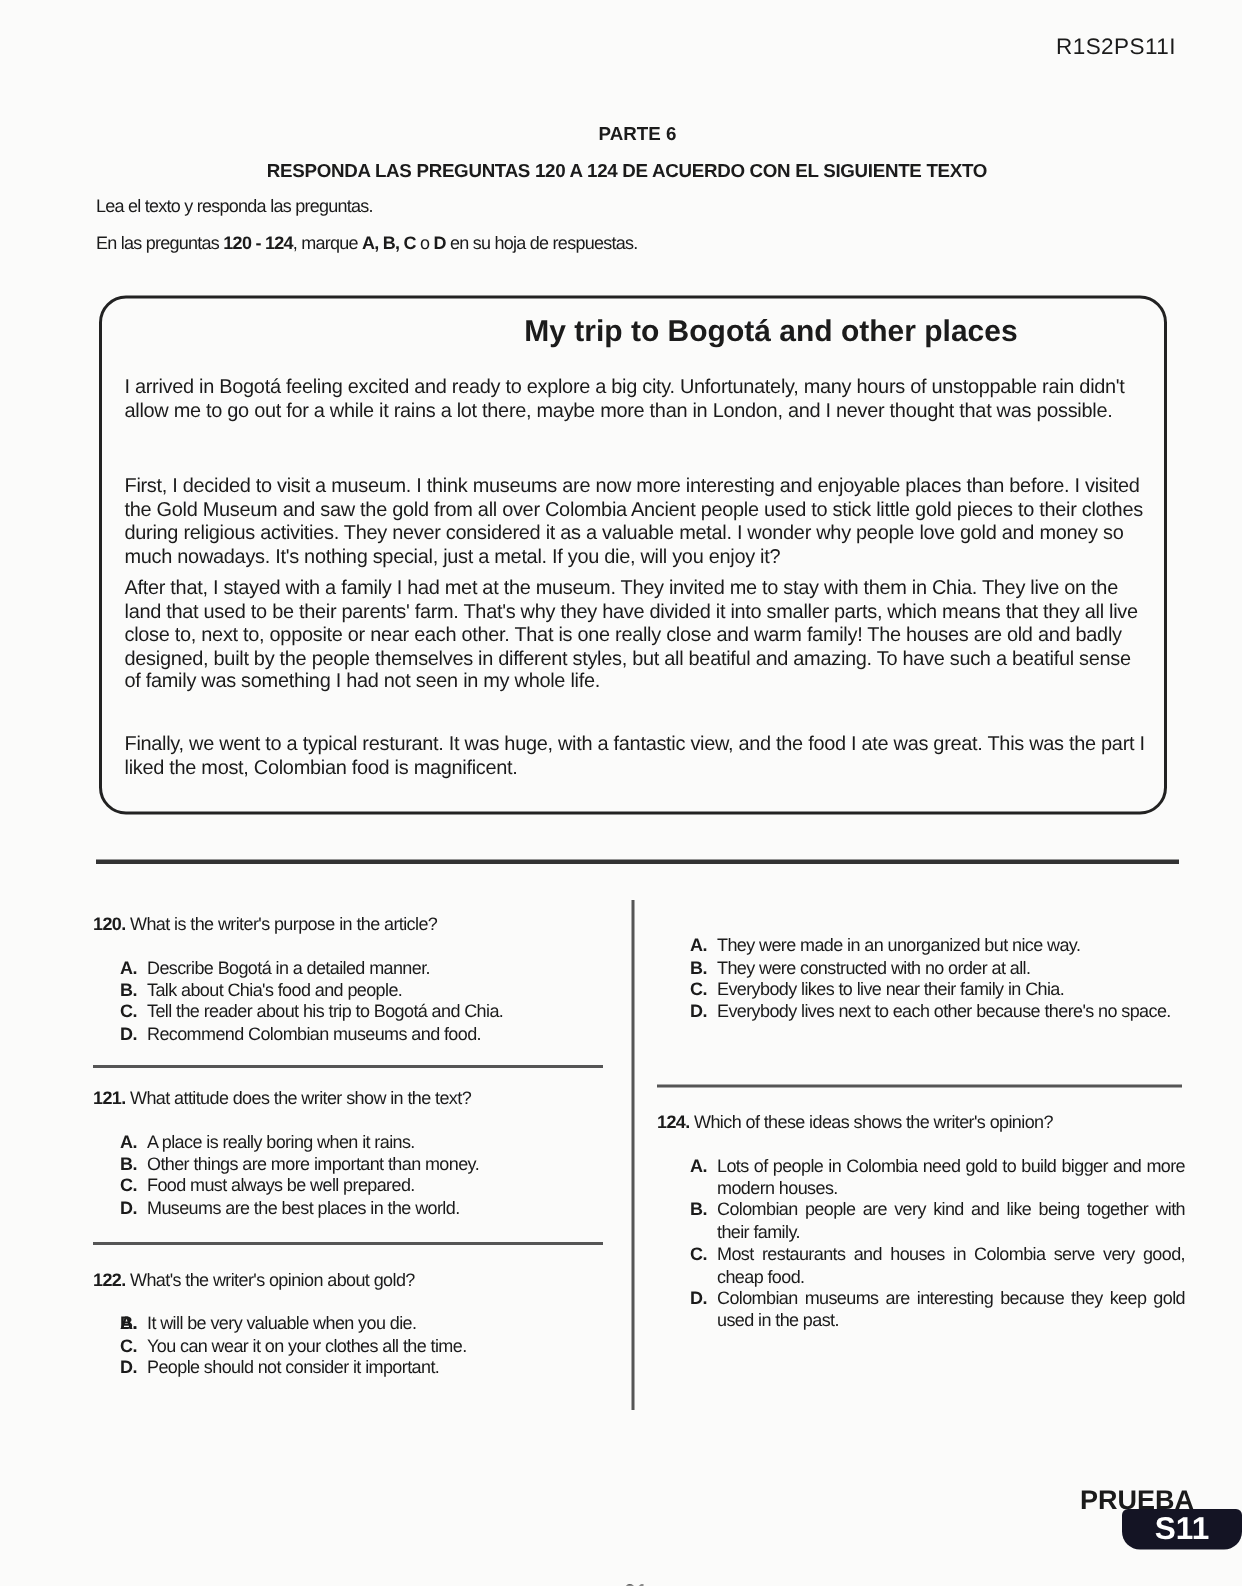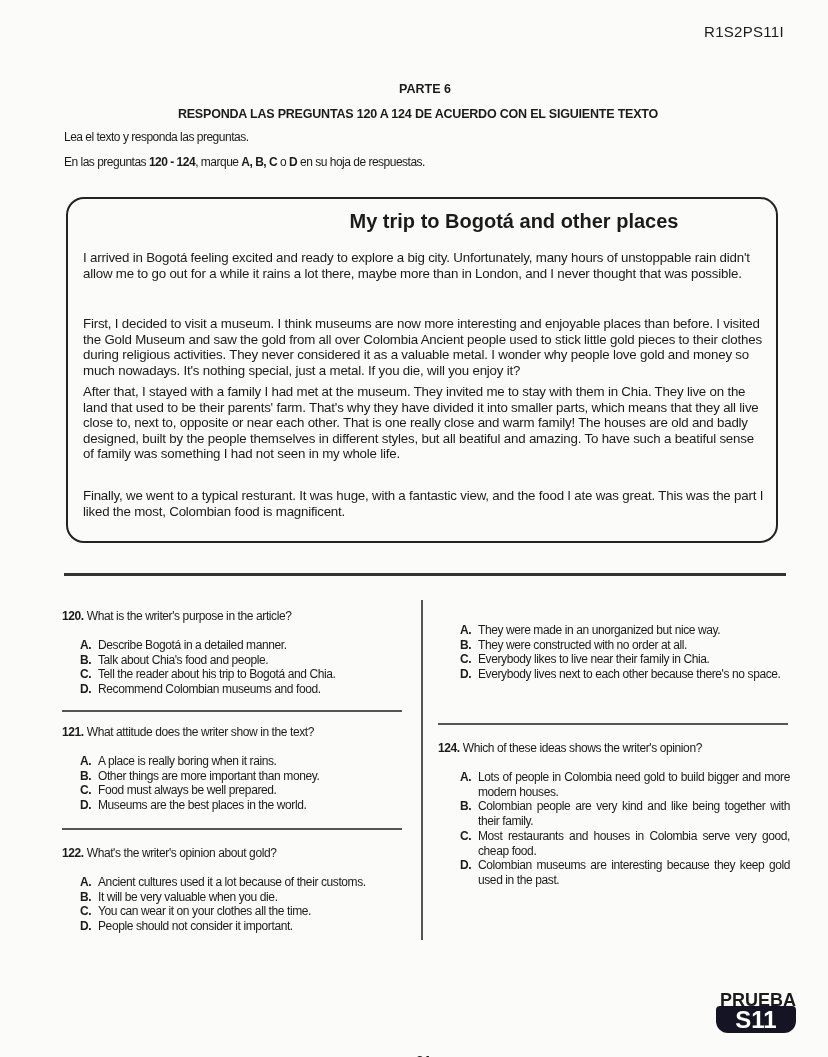--- a/index.html
+++ b/index.html
@@ -41,22 +41,22 @@
   .q .opts { margin-top:14px; margin-left:18px; }
   #q123 .opts, #q124 .opts { margin-left:22px; }
   #q124 li, #q123 li { text-align:justify; }
   .srule { height:2px; background:#555; }
   #rule-120 { left:62px; top:710px; width:340px; }
   #rule-121 { left:62px; top:828px; width:340px; }
   #rule-123 { left:438px; top:723px; width:350px; }
   #page-num { left:416px; top:1018px; font-weight:bold; font-size:14px;margin-top:35px; }
   #prueba { left:716px; top:990px; width:80px; text-align:right; font-weight:bold; font-size:18px; }
   #badge {
-    left:716px; top:1006px; width:80px; height:27px; background:#141424; color:#fff;
-    border-radius:4px 4px 12px 12px; text-align:center; font-weight:bold; font-size:24px; line-height:27px;
+    left:748px; top:1006px; width:80px; height:27px; background:#141424; color:#fff;
+    border-radius:4px 4px 12px 12px; text-align:center; font-weight:bold; font-size:21px; line-height:27px;
   }
 </style>
 </head>
 <body>
 
 <div id="code" class="abs">R1S2PS11I</div>
 <div id="parte" class="abs">PARTE 6</div>
 <div id="instr-title" class="abs">RESPONDA LAS PREGUNTAS 120 A 124 DE ACUERDO CON EL SIGUIENTE TEXTO</div>
 <div id="instr1" class="abs">Lea el texto y responda las preguntas.</div>
 <div id="instr2" class="abs"><span>En las preguntas </span><b>120 - 124</b><span>, marque </span><b>A, B, C</b><span> o </span><b>D</b><span> en su hoja de respuestas.</span></div>
@@ -89,21 +89,21 @@
     <li><span class="ol">B.</span><span>Other things are more important than money.</span></li>
     <li><span class="ol">C.</span><span>Food must always be well prepared.</span></li>
     <li><span class="ol">D.</span><span>Museums are the best places in the world.</span></li>
   </ul>
 </div>
 <div id="rule-121" class="abs srule"></div>
 
 <div id="q122" class="abs q">
   <div class="qtitle"><span class="qnum">122.</span> <span>What's the writer's opinion about gold?</span></div>
   <ul class="opts">
-    <li><span class="ol">A.</span><span>Ancient cultures used it a lot because of their customs.</span></li>
+    <li><span class="ol">A.</span></li>
     <li><span class="ol">B.</span><span>It will be very valuable when you die.</span></li>
     <li><span class="ol">C.</span><span>You can wear it on your clothes all the time.</span></li>
     <li><span class="ol">D.</span><span>People should not consider it important.</span></li>
   </ul>
 </div>
 
 <div id="q123" class="abs q">
   <ul class="opts">
     <li><span class="ol">A.</span><span>They were made in an unorganized but nice way.</span></li>
     <li><span class="ol">B.</span><span>They were constructed with no order at all.</span></li>

